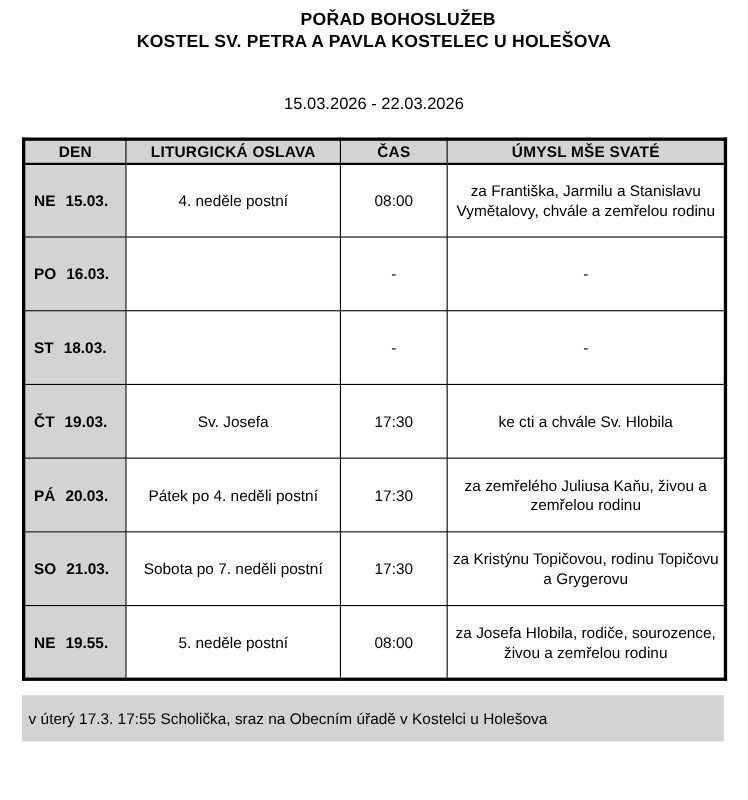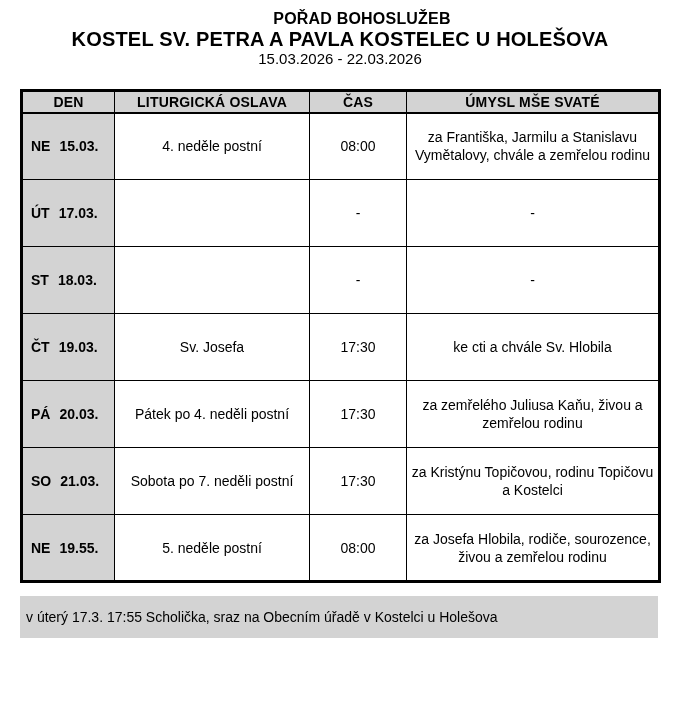--- a/index.html
+++ b/index.html
@@ -7,22 +7,22 @@
     width: 680px; height: 727px;
     background: #ffffff;
     font-family: "Liberation Sans", sans-serif;
     color: #000000;
   }
   .page { width: 680px; height: 727px; overflow: hidden; }
 
   
   .titles { text-align: center; padding-top: 9px; }
   .doc-title    { font-size: 16px; font-weight: bold; line-height: 20px; letter-spacing: 0.2px; padding-left: 44px; }
-  .doc-subtitle { font-size: 20px; font-weight: bold; line-height: 20px; letter-spacing: 0.2px; }
-  .doc-daterange{ font-size: 15px; line-height: 20px; }
+  .doc-subtitle { font-size: 16px; font-weight: bold; line-height: 20px; letter-spacing: 0.2px; }
+  .doc-daterange{ font-size: 15px; line-height: 20px; margin-top: 36px; }
 
   
   table.schedule {
     border-collapse: collapse;
     table-layout: fixed;
     width: 638px;
     margin: 20px 0 0 20px;
     border: 3px solid #000000;
   }
   .schedule th {
@@ -100,22 +100,22 @@
             <span>15.03.</span>
           </span>
         </td>
         <td>4. neděle postní</td>
         <td>08:00</td>
         <td>za Františka, Jarmilu a Stanislavu Vymětalovy, chvále a zemřelou rodinu</td>
       </tr>
       <tr>
         <td class="day-cell">
           <span class="day-wrap">
-            <span>ÚT</span>
-            <span>17.03.</span>
+            <span>PO</span>
+            <span>16.03.</span>
           </span>
         </td>
         <td></td>
         <td>-</td>
         <td>-</td>
       </tr>
       <tr>
         <td class="day-cell">
           <span class="day-wrap">
             <span>ST</span>
@@ -150,21 +150,21 @@
       </tr>
       <tr>
         <td class="day-cell">
           <span class="day-wrap">
             <span>SO</span>
             <span>21.03.</span>
           </span>
         </td>
         <td>Sobota po 7. neděli postní</td>
         <td>17:30</td>
-        <td>za Kristýnu Topičovou, rodinu Topičovu a Kostelci</td>
+        <td>za Kristýnu Topičovou, rodinu Topičovu a Grygerovu</td>
       </tr>
       <tr>
         <td class="day-cell">
           <span class="day-wrap">
             <span>NE</span>
             <span>19.55.</span>
           </span>
         </td>
         <td>5. neděle postní</td>
         <td>08:00</td>

